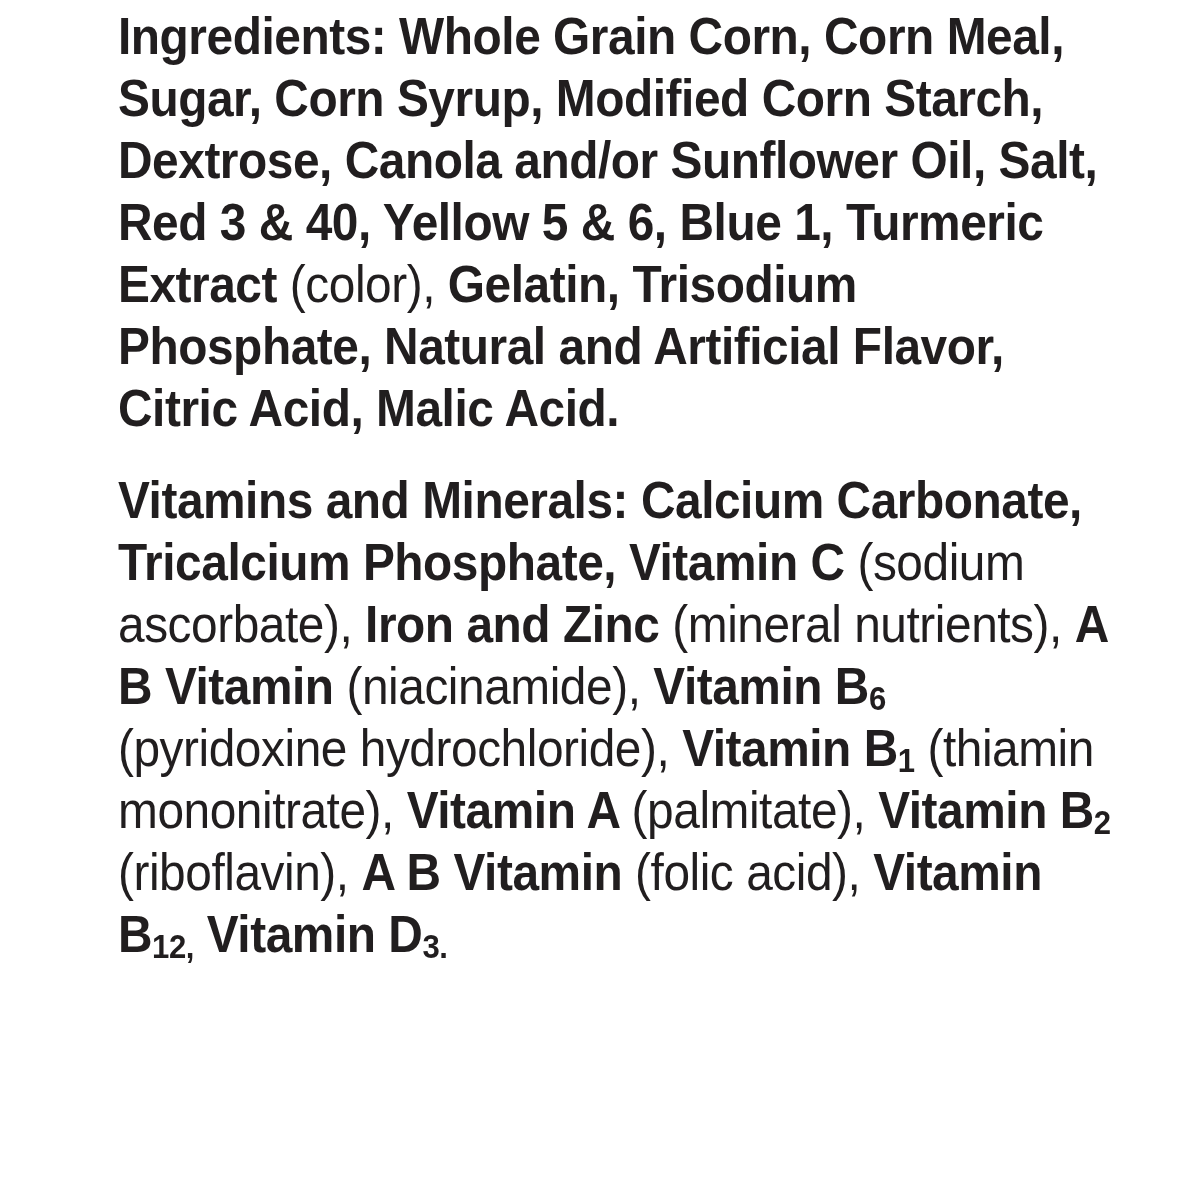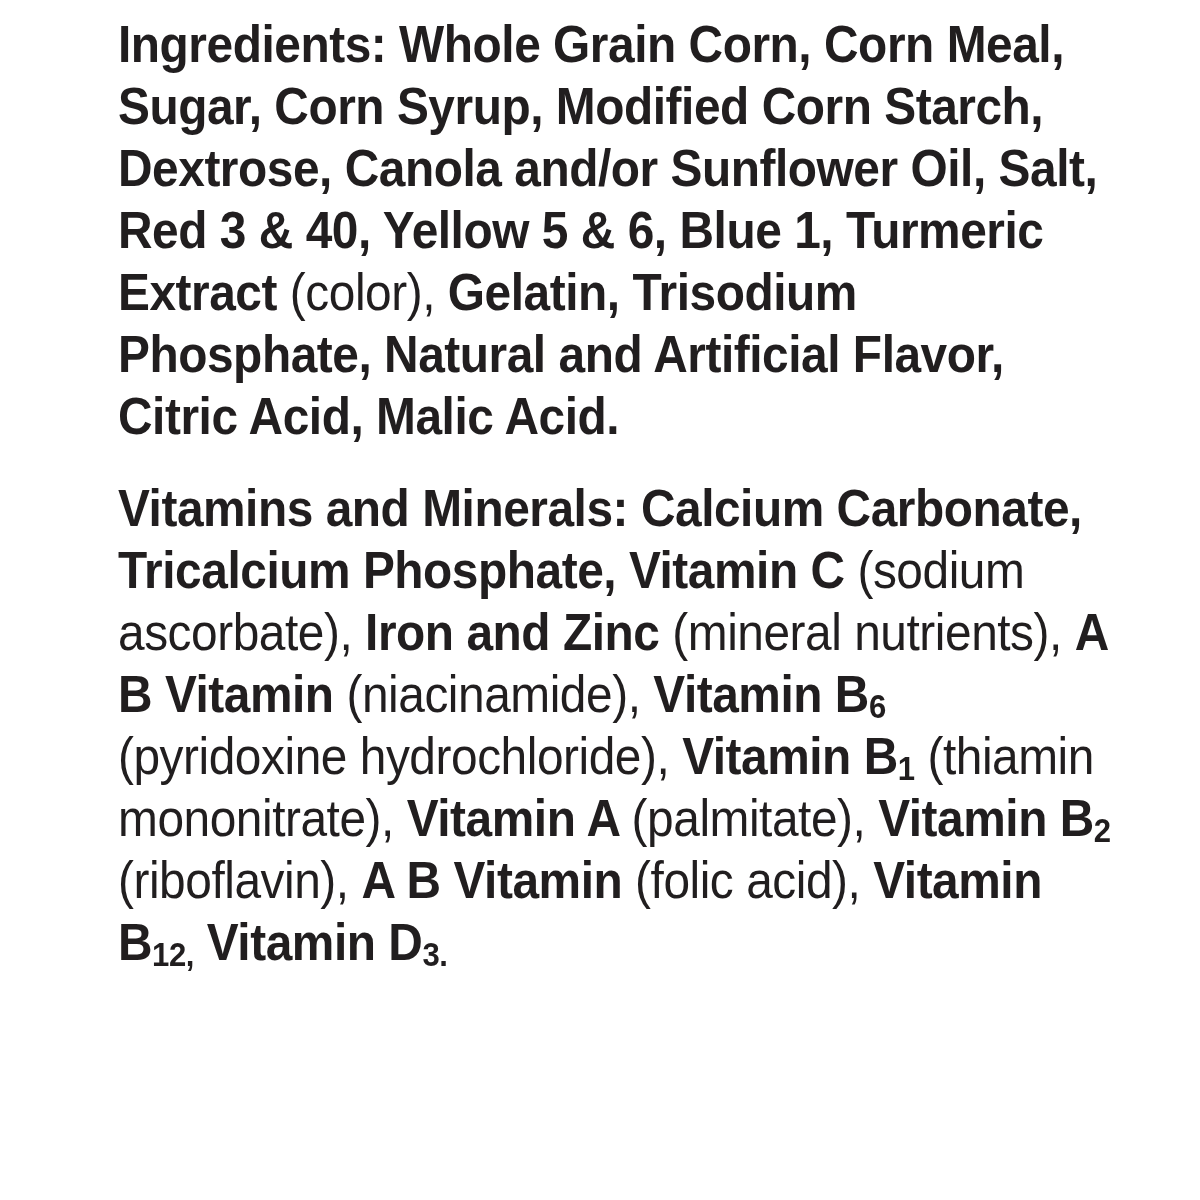--- a/index.html
+++ b/index.html
@@ -8,21 +8,21 @@
   }
   html, body {
     margin: 0;
     padding: 0;
     width: 1200px;
     height: 1200px;
     background: var(--bg-color);
     overflow: hidden;
   }
   .label-panel {
-    padding: 13px 0 0 118px;
+    padding: 5px 0 0 118px;
   }
   .para {
     margin: 0 0 30px 0;
     width: 1080px;
     transform: scaleX(0.92);
     transform-origin: left top;
     font-family: "Liberation Sans", sans-serif;
     font-weight: 700;
     font-size: 52px;
     line-height: 62px;

